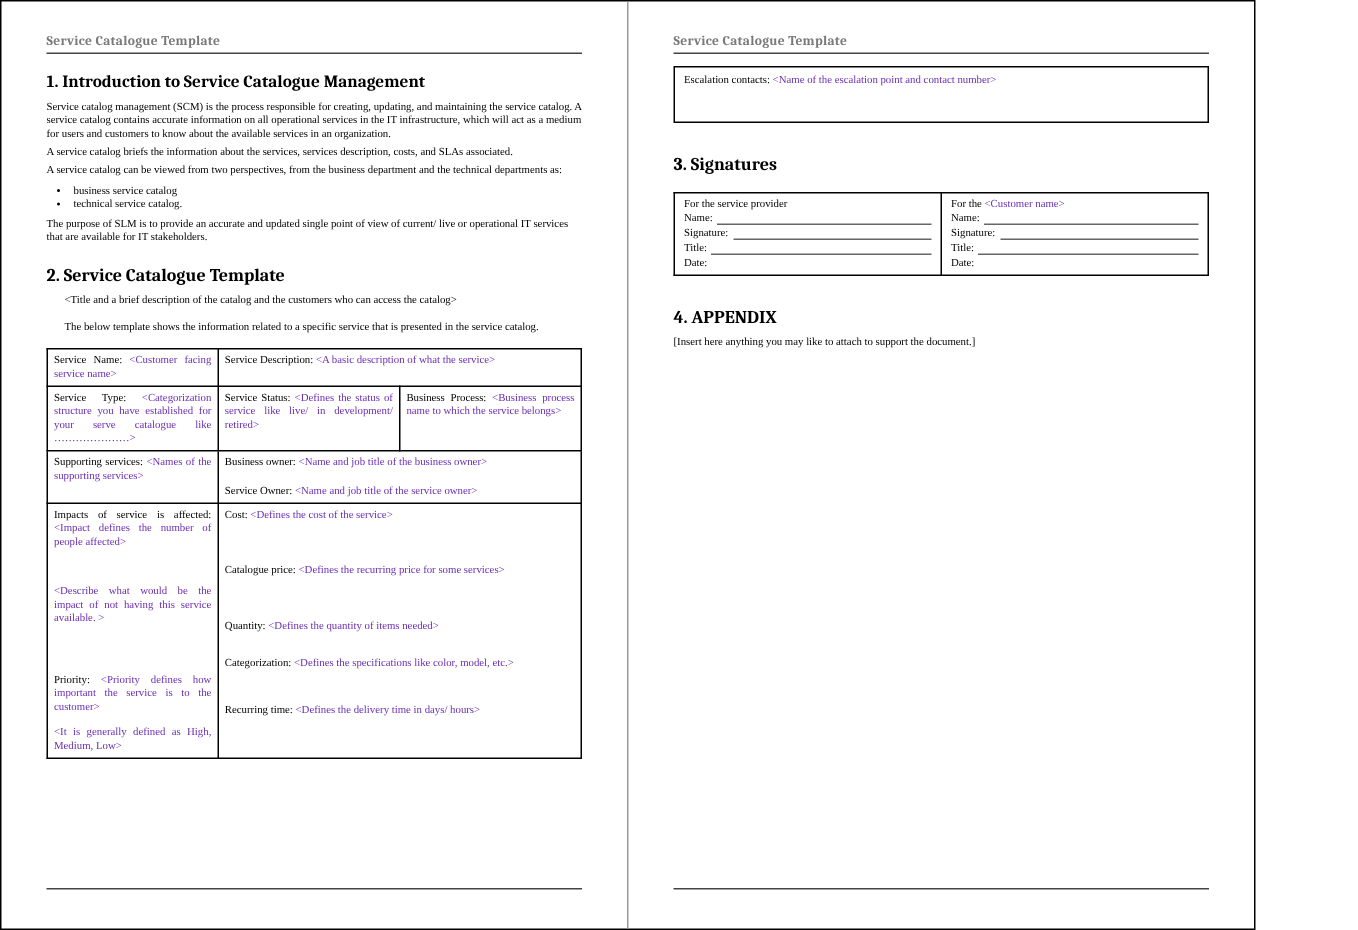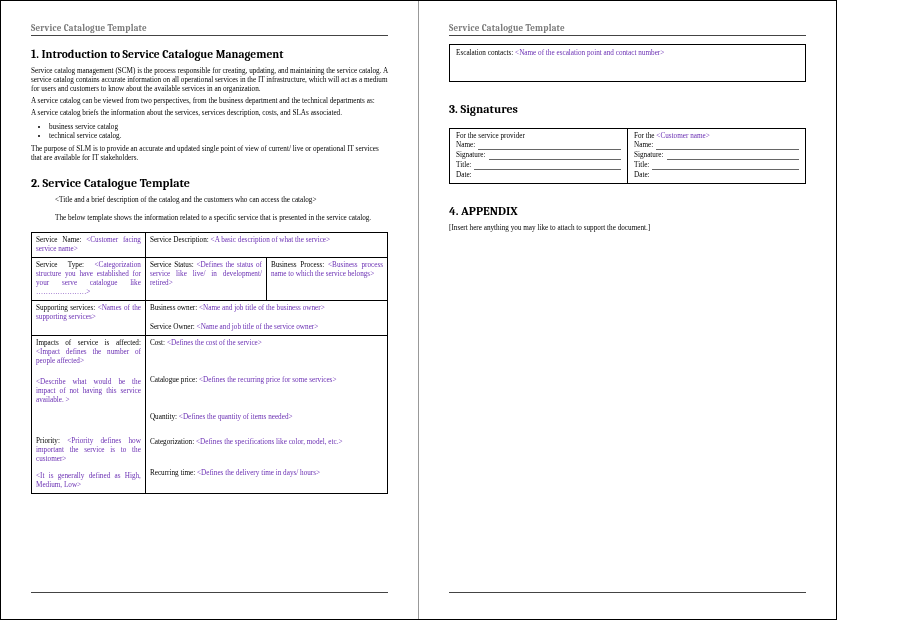--- a/index.html
+++ b/index.html
@@ -5,21 +5,21 @@
 html,body{margin:0;padding:0;background:#fff;font-family:"Times New Roman",Georgia,serif;color:#000;font-size:7.2px}
 .sheet{width:837px;height:620px;border:1px solid #000;display:flex;position:relative;box-sizing:border-box}
 .page{flex:1;padding:22px 30px 18px 30px;display:flex;flex-direction:column;box-sizing:border-box}
 .divider{width:1px;background:#999;height:100%}
 .hdr{font-family:Cambria,Georgia,serif;font-weight:bold;color:#7a7a7a;font-size:9px;letter-spacing:.2px;border-bottom:1px solid #444;padding-bottom:2px;margin-bottom:8px}
 h1{font-family:Cambria,Georgia,serif;font-size:11.5px;font-weight:bold;color:#000;margin:4px 0 6px 0}
 h2{font-family:Cambria,Georgia,serif;font-size:12px;font-weight:bold;color:#000;margin:10px 0 6px 0}
 p{margin:0 0 3px 0;line-height:1.25}
 ul{margin:2px 0 4px 18px;padding:0}
 li{margin:0;line-height:1.25}
-.ind{margin-left:24px}
+.ind{margin-left:12px}
 .ph{color:#6a2fb3}
 .tbl{border-collapse:collapse;width:100%;margin-top:6px;table-layout:fixed}
 .tbl td{border:1px solid #000;padding:3px 4px;vertical-align:top;line-height:1.25}
 .just{text-align:justify}
 .escbox{border:1px solid #000;padding:4px 6px 24px 6px;margin-bottom:10px}
 .sigtbl{border-collapse:collapse;width:100%;margin:6px 0 10px 0}
 .sigtbl td{border:1px solid #000;padding:3px 6px;vertical-align:top;width:50%}
 .sigline{display:flex;margin:1px 0}
 .sigline .lbl{white-space:nowrap}
 .sigline .ul{flex:1;border-bottom:1px solid #666;margin-left:3px;height:8px}
@@ -28,22 +28,22 @@
 </head>
 <body>
 
 <div class="sheet">
 
   <div class="page">
     <div class="hdr">Service Catalogue Template</div>
 
     <h1>1.  Introduction to Service Catalogue Management</h1>
     <p>Service catalog management (SCM) is the process responsible for creating, updating, and maintaining the service catalog. A service catalog contains accurate information on all operational services in the IT infrastructure, which will act as a medium for users and customers to know about the available services in an organization.</p>
+    <p>A service catalog briefs the information about the services, services description, costs, and SLAs associated.</p>
     <p>A service catalog can be viewed from two perspectives, from the business department and the technical departments as:</p>
-    <p>A service catalog briefs the information about the services, services description, costs, and SLAs associated.</p>
     <ul>
       <li>business service catalog</li>
       <li>technical service catalog.</li>
     </ul>
     <p>The purpose of SLM is to provide an accurate and updated single point of view of current/ live or operational IT services that are available for IT stakeholders.</p>
 
     <h2>2.  Service Catalogue Template</h2>
     <p class="ind">&lt;Title and a brief description of the catalog and the customers who can access the catalog&gt;</p>
     <p class="ind" style="margin-top:6px">The below template shows the information related to a specific service that is presented in the service catalog.</p>
 
@@ -66,21 +66,21 @@
       <tr>
         <td class="just"><span>Supporting services:</span> <span class="ph">&lt;Names of the supporting services&gt;</span></td>
         <td colspan="2">
           <div><span>Business owner:</span> <span class="ph">&lt;Name and job title of the business owner&gt;</span></div>
           <div style="margin-top:10px"><span>Service Owner:</span> <span class="ph">&lt;Name and job title of the service owner&gt;</span></div>
         </td>
       </tr>
       <tr>
         <td class="just">
           <div><span>Impacts of service is affected:</span> <span class="ph">&lt;Impact defines the number of people affected&gt;</span></div>
-          <div class="ph" style="margin-top:12px">&lt;Describe what would be the impact of not having this service available. &gt;</div>
+          <div class="ph" style="margin-top:24px">&lt;Describe what would be the impact of not having this service available. &gt;</div>
           <div style="margin-top:32px"><span>Priority:</span> <span class="ph">&lt;Priority defines how important the service is to the customer&gt;</span></div>
           <div class="ph" style="margin-top:8px">&lt;It is generally defined as High, Medium, Low&gt;</div>
         </td>
         <td colspan="2">
           <div><span>Cost:</span> <span class="ph">&lt;Defines the cost of the service&gt;</span></div>
           <div style="margin-top:28px"><span>Catalogue price:</span> <span class="ph">&lt;Defines the recurring price for some services&gt;</span></div>
           <div style="margin-top:28px"><span>Quantity:</span> <span class="ph">&lt;Defines the quantity of items needed&gt;</span></div>
           <div style="margin-top:16px"><span>Categorization:</span> <span class="ph">&lt;Defines the specifications like color, model, etc.&gt;</span></div>
           <div style="margin-top:22px"><span>Recurring time:</span> <span class="ph">&lt;Defines the delivery time in days/ hours&gt;</span></div>
         </td>

